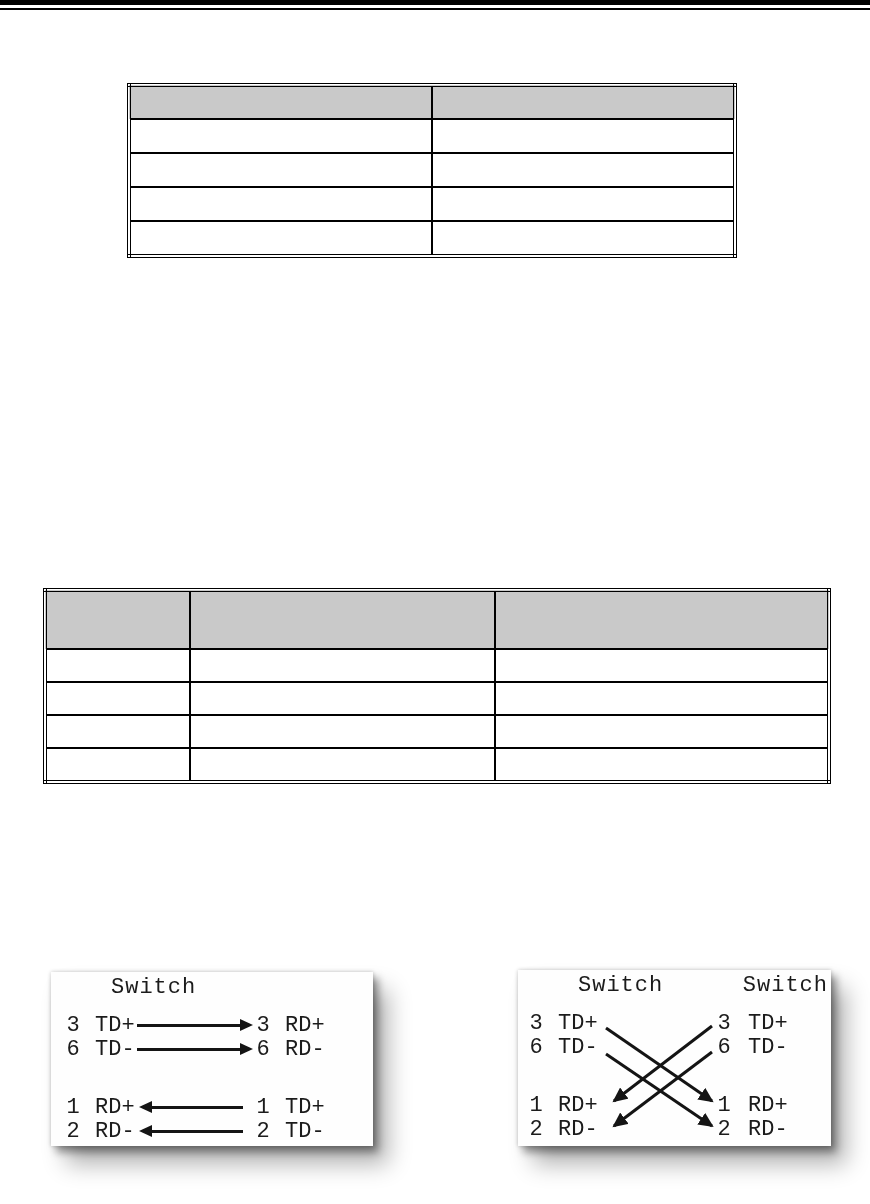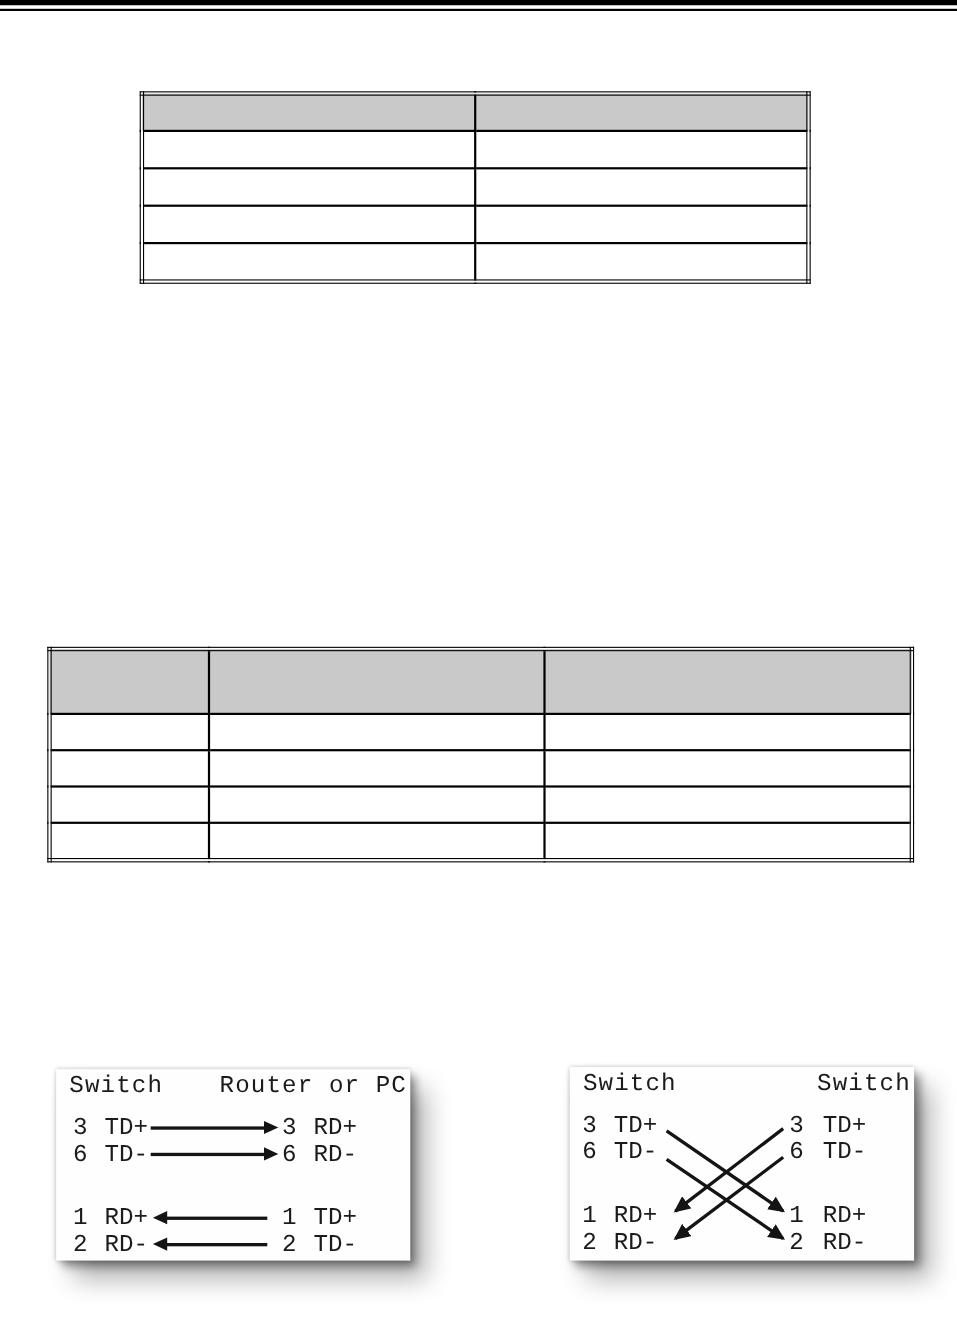--- a/index.html
+++ b/index.html
@@ -38,21 +38,21 @@
       0 0 4px rgba(0,0,0,0.22),
       5px 6px 8px rgba(0,0,0,0.40),
       15px 18px 22px rgba(0,0,0,0.30);
     font-family:"Liberation Mono", monospace;
     color:#1b1b1b;
   }
   #diagram-straight{left:51px;top:972px;width:322px;height:174px;}
   #diagram-cross{left:518px;top:970px;width:313px;height:176px;}
 
   .scan .title{
-    position:absolute;top:3px;font-size:22px;letter-spacing:1px;white-space:pre;
+    position:absolute;top:3px;font-size:22px;letter-spacing:1px;white-space:pre;margin-left:48px;
   }
   .scan .title.l{left:12px;}
   .scan .title.r{right:3px;text-align:right;}
 
   .pin-row{position:absolute;left:0;width:100%;height:24px;font-size:22px;line-height:24px;}
   .pin-row .pnum{position:absolute;width:20px;text-align:center;}
   .pin-row .psig{position:absolute;white-space:pre;}
 
   
   #diagram-straight .pnum.lft{left:12px;}
@@ -151,21 +151,20 @@
   <tr class="row">
     <td></td>
     <td></td>
     <td></td>
   </tr>
 </tbody>
   </table>
 
 <div class="scan" id="diagram-straight">
   <div class="title l">Switch</div>
-  <div class="title r">Router or PC</div>
 
   <div class="pin-row r1">
     <span class="pnum lft">3</span>
     <span class="psig lft">TD+</span>
     <span class="arrow to-right"></span>
     <span class="pnum rgt">3</span>
     <span class="psig rgt">RD+</span>
   </div>
   <div class="pin-row r2">
     <span class="pnum lft">6</span>

